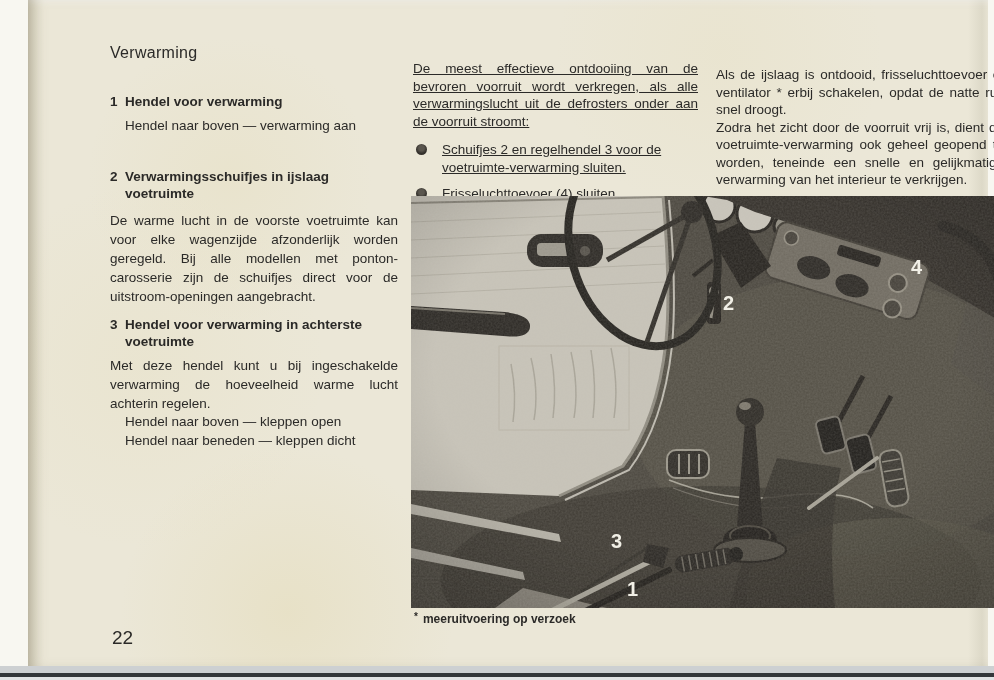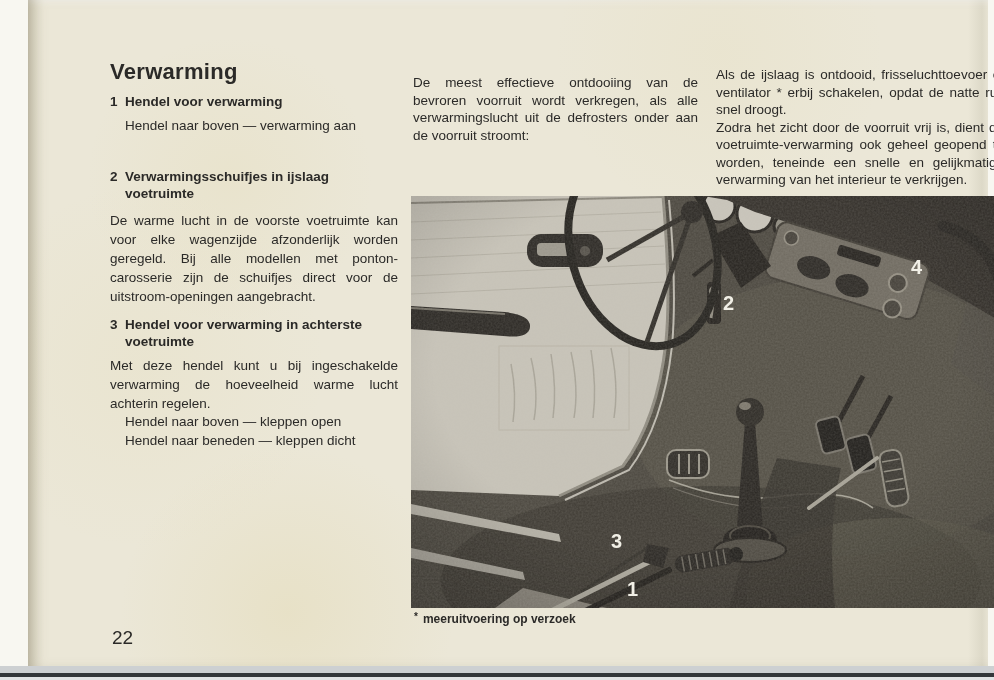--- a/index.html
+++ b/index.html
@@ -20,32 +20,32 @@
       radial-gradient(circle at 21% 27%, rgba(213,194,116,.10), transparent 16%),
       radial-gradient(circle at 27% 92%, rgba(213,194,116,.16), transparent 18%),
       radial-gradient(circle at 12% 55%, rgba(213,194,116,.07), transparent 20%),
       radial-gradient(circle at 72% 8%, rgba(213,194,116,.07), transparent 18%);
   }
   .edge-a{position:absolute;left:0;top:666px;width:994px;height:7px;background:#cdd0d2;}
   .edge-b{position:absolute;left:0;top:673px;width:994px;height:4px;background:#33373a;}
   .edge-c{position:absolute;left:0;top:677px;width:994px;height:3px;background:#e2e4e5;}
 
   .blk{position:absolute;left:82px;width:288px;}
-  .title{top:59px;font-size:22px;font-weight:bold;letter-spacing:.3px;}
+  .title{top:44px;font-size:16px;font-weight:normal;letter-spacing:.3px;}
   .sec-head{display:flex;font-size:13.5px;font-weight:bold;line-height:17px;}
   .sec-head .num{width:15px;flex:none;}
   .sec-head .txt{flex:1;}
   .body-par{font-size:13.5px;line-height:19px;text-align:justify;}
   .lever-lines{margin-left:15px;font-size:13.5px;line-height:18.5px;}
   .s1h{top:93px;} .s1l{top:117px;}
   .s2h{top:168px;} .s2b{top:211px;}
   .s3h{top:316px;} .s3b{top:356px;} .s3l{top:413px;}
   .pagenum{position:absolute;left:84px;top:627px;font-size:19px;text-align:center;}
 
-  .midcol{position:absolute;left:385px;top:74px;width:285px;}
+  .midcol{position:absolute;left:385px;top:60px;width:285px;text-decoration:underline;}
   .rightcol{position:absolute;left:688px;top:66px;width:288px;}
   .midcol p,.rightcol p{margin:0;font-size:13.5px;line-height:17.5px;text-align:justify;}
   .bullets{margin-top:11px;}
   .bullet-row{display:flex;margin-bottom:9px;}
   .dot{flex:none;width:11px;height:11px;border-radius:50%;
        background:radial-gradient(circle at 50% 38%, #5a564e 0 30%, #35322d 60%);
        margin:3px 15px 0 3px;}
   .bullet-row .btxt{flex:1;font-size:13.5px;line-height:17.5px;}
 
   .photo{position:absolute;left:383px;top:196px;width:594px;height:412px;background:#55514a;overflow:hidden;}
@@ -81,20 +81,30 @@
     <div class="blk body-par s3b">Met deze hendel kunt u bij ingeschakelde verwarming de hoeveelheid warme lucht achterin regelen.</div>
     <div class="blk lever-lines s3l">
       <div>Hendel naar boven — kleppen open</div>
       <div>Hendel naar beneden — kleppen dicht</div>
     </div>
 
     <div class="pagenum">22</div>
 
     <div class="midcol">
       <p>De meest effectieve ontdooiing van de bevroren voorruit wordt verkregen, als alle verwarmingslucht uit de defrosters onder aan de voorruit stroomt:</p>
+      <div class="bullets">
+        <div class="bullet-row">
+          <span class="dot"></span>
+          <span class="btxt">Schuifjes 2 en regelhendel 3 voor de voetruimte-verwarming sluiten.</span>
+        </div>
+        <div class="bullet-row">
+          <span class="dot"></span>
+          <span class="btxt">Frisseluchttoevoer (4) sluiten.</span>
+        </div>
+      </div>
     </div>
 
     <div class="rightcol">
       <p>Als de ijslaag is ontdooid, frisseluchttoevoer of ventilator * erbij schakelen, opdat de natte ruit snel droogt.</p>
       <p>Zodra het zicht door de voorruit vrij is, dient de voetruimte-verwarming ook geheel geopend te worden, teneinde een snelle en gelijkmatige verwarming van het interieur te verkrijgen.</p>
     </div>
 
     <div class="photo">
       <svg width="594" height="412" viewBox="0 0 594 412" xmlns="http://www.w3.org/2000/svg">
         <defs>

